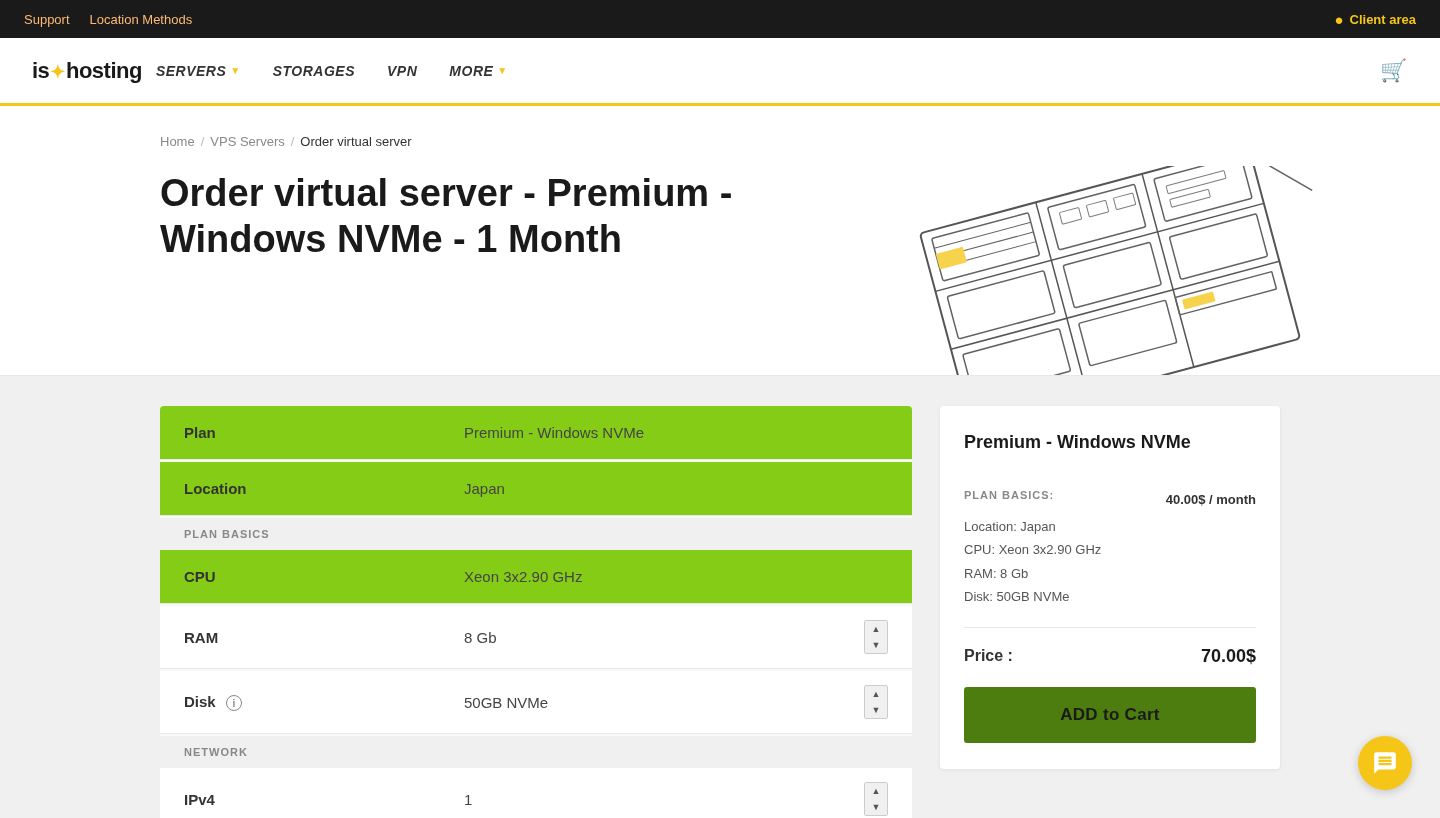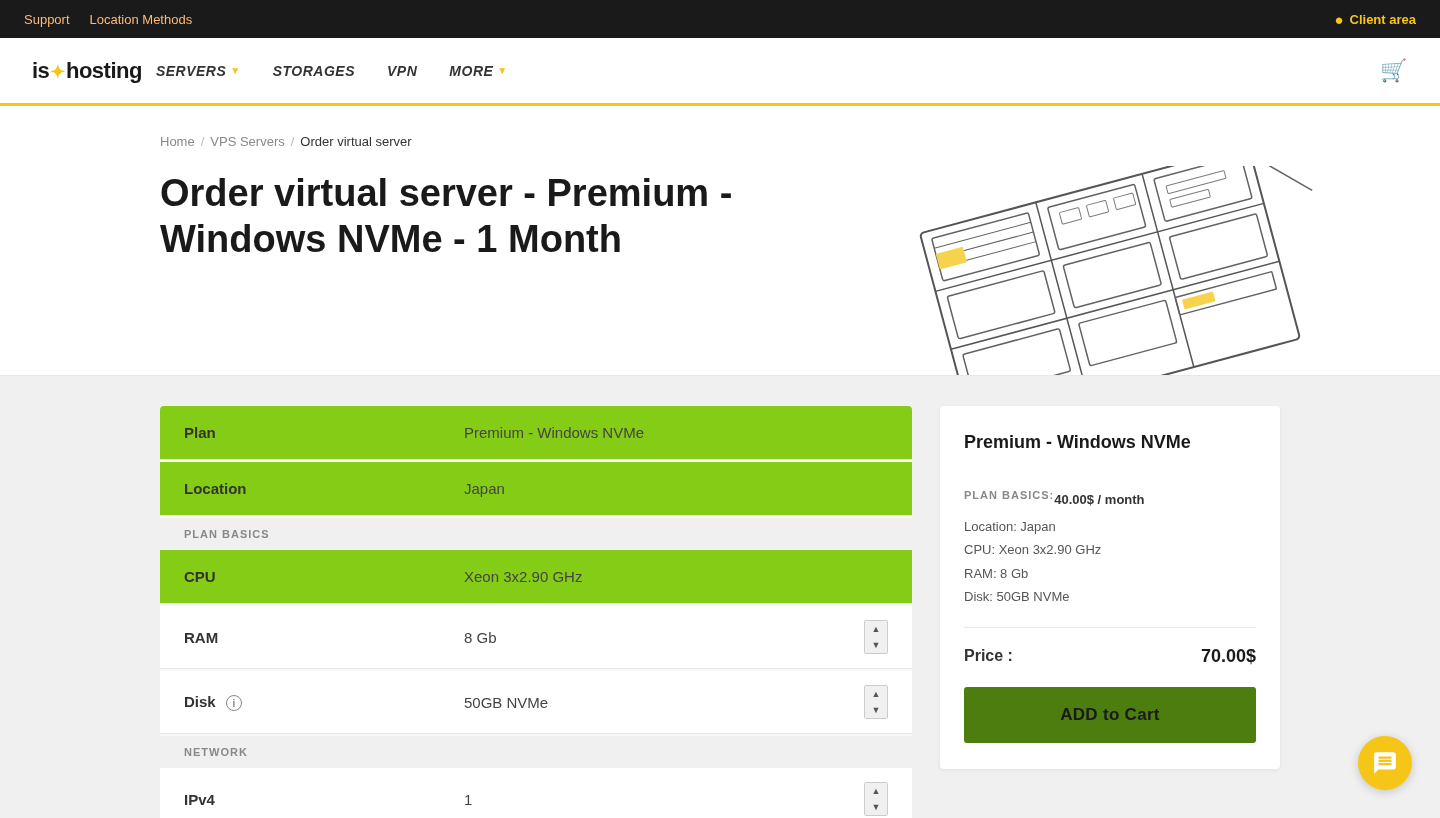--- a/index.html
+++ b/index.html
@@ -213,21 +213,21 @@
       margin-bottom: 8px;
     }
     .summary-section-price {
       font-size: 13px;
       font-weight: 600;
       color: #333;
       float: right;
     }
     .summary-section-row {
       display: flex;
-      justify-content: flex-start;
+      justify-content: space-between;
       align-items: center;
       margin-bottom: 6px;
       margin-top: 36px;
     }
     .summary-details {
       font-size: 13px;
       color: #555;
       line-height: 1.8;
       margin-bottom: 18px;
       border-bottom: 1px solid #e8e8e8;

